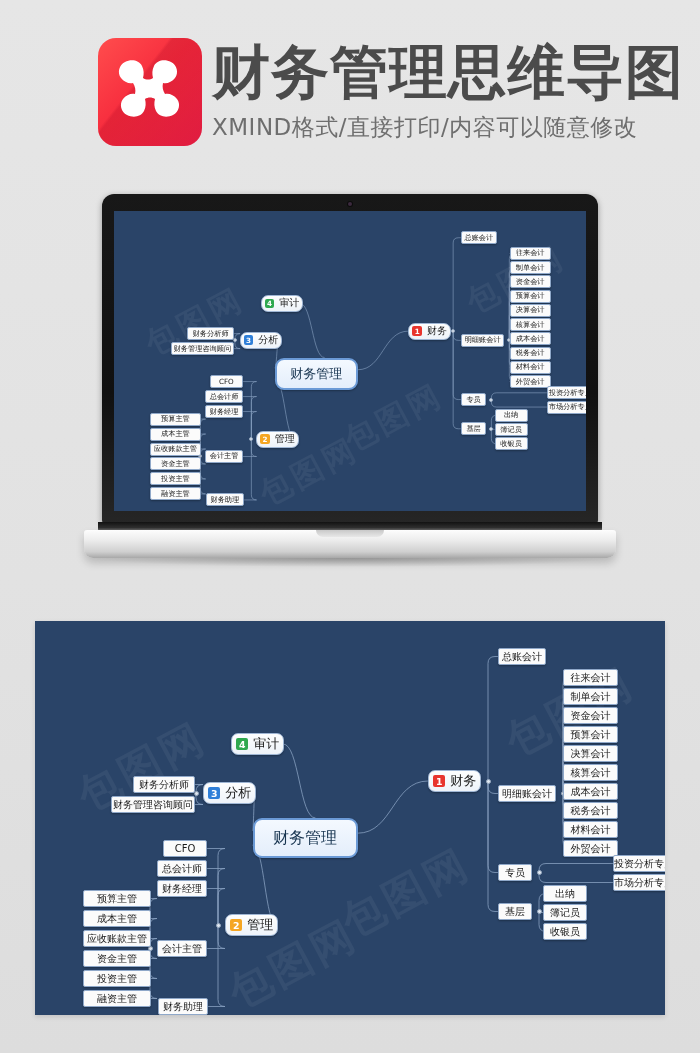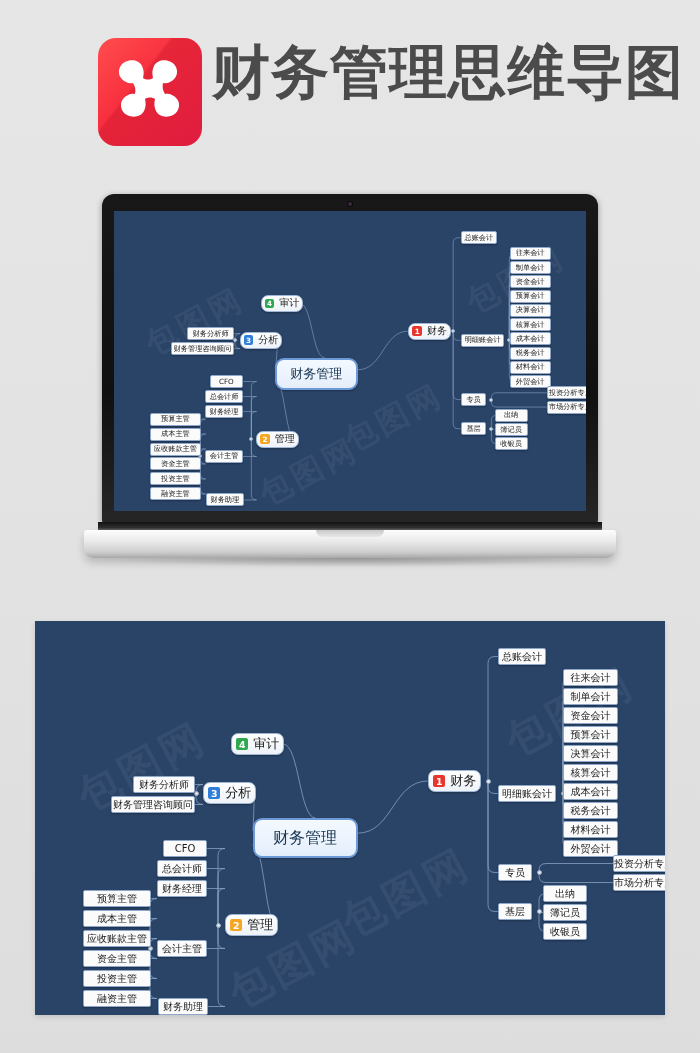--- a/index.html
+++ b/index.html
@@ -113,20 +113,21 @@
 
   <div class="header">
     <div class="logo">
       <div class="shade"></div>
       <svg width="78" height="76" viewBox="0 0 78 76">
         <path fill="#ffffff" d="M14 8c6-3 14-2 17 4 2 4 2 8 1 12 3 2 7 2 10 0-1-4-1-8 1-12 3-6 11-7 17-4 6 3 8 11 4 16-3 4-8 6-12 5-1 4 0 8 2 11 4-1 9 1 12 5 4 5 2 13-4 16-6 3-14 2-17-4-2-4-2-8-1-12-3-2-7-2-10 0 1 4 1 8-1 12-3 6-11 7-17 4-6-3-8-11-4-16 3-4 8-6 12-5 1-4 0-8-2-11-4 1-9-1-12-5-4-5-2-13 4-16z"></path>
       </svg>
     </div>
     <div class="title-block">
       <div class="main-title">财务管理思维导图</div>
+      <div class="sub-title">XMIND格式/直接打印/内容可以随意修改</div>
     </div>
   </div>
 
   <div class="laptop">
     <div class="lid">
       <div class="cam"></div>
       <div class="screen">
         <div class="map" id="map-small" style="width: 472px; height: 300px;">
             <svg width="472" height="300">
               <path d="M243.78571428571428,158.73777777777778 C269.1119047619047,158.73777777777778 269.1119047619047,120.13174603174603 294.43809523809523,120.13174603174603" fill="none" stroke="#8ba4c4" stroke-width="0.7" opacity=".85"></path>

